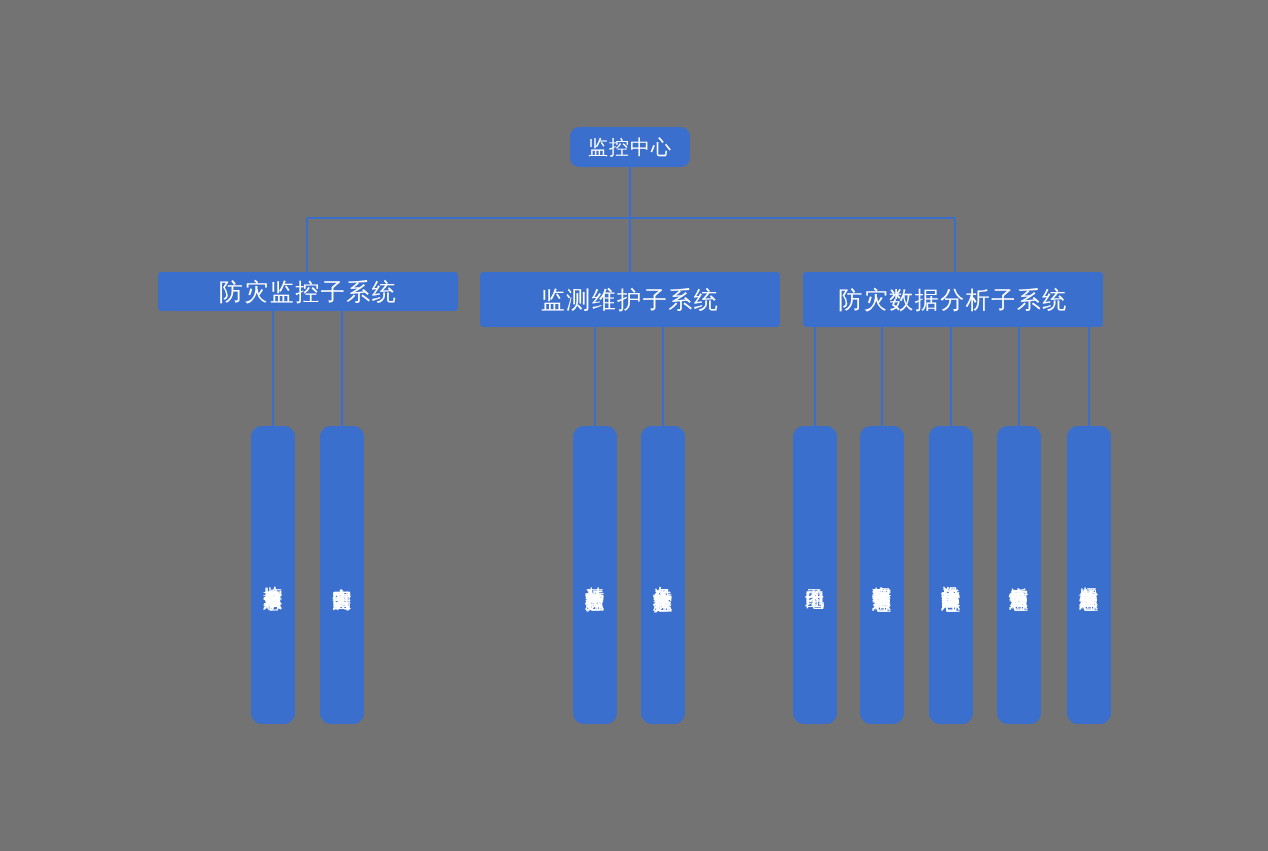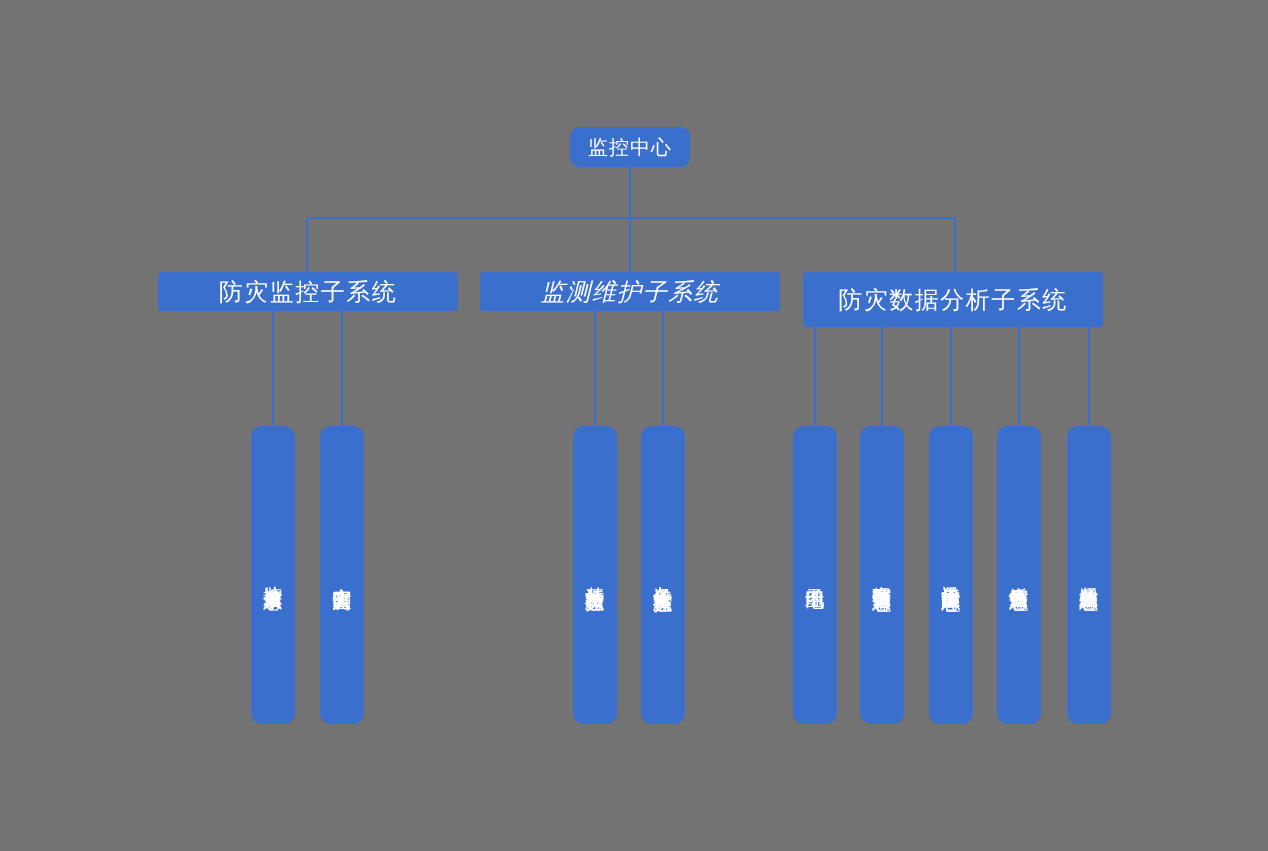--- a/index.html
+++ b/index.html
@@ -86,21 +86,21 @@
       <line x1="1089" y1="311" x2="1089" y2="426" stroke="#3B6FCD" stroke-width="1.6" shape-rendering="crispEdges"></line>
     </svg>
 
   <div class="node root" style="left: 570px; top: 127px; width: 120px; height: 40px; background: rgb(59, 111, 205); color: rgb(255, 255, 255);">
     <span>监控中心</span>
   </div>
 
   <div class="node level2" style="left: 158px; top: 272px; width: 300px; height: 39px; background: rgb(59, 111, 205); color: rgb(255, 255, 255);">
     <span>防灾监控子系统</span>
   </div>
-  <div class="node level2" style="left: 480px; top: 272px; width: 300px; height: 39px; background: rgb(59, 111, 205); color: rgb(255, 255, 255); font-style: italic;">
+  <div class="node level2" style="left: 480px; top: 272px; width: 300px; height: 55px; background: rgb(59, 111, 205); color: rgb(255, 255, 255);">
     <span>监测维护子系统</span>
   </div>
   <div class="node level2" style="left: 803px; top: 272px; width: 300px; height: 55px; background: rgb(59, 111, 205); color: rgb(255, 255, 255);">
     <span>防灾数据分析子系统</span>
   </div>
 
   <div class="node leaf" style="left: 251px; top: 426px; width: 44px; height: 298px; background: rgb(59, 111, 205); color: rgb(255, 255, 255);">
     <span class="vlabel">监控台站信息展示</span>
   </div>
   <div class="node leaf" style="left: 320px; top: 426px; width: 44px; height: 298px; background: rgb(59, 111, 205); color: rgb(255, 255, 255);">

